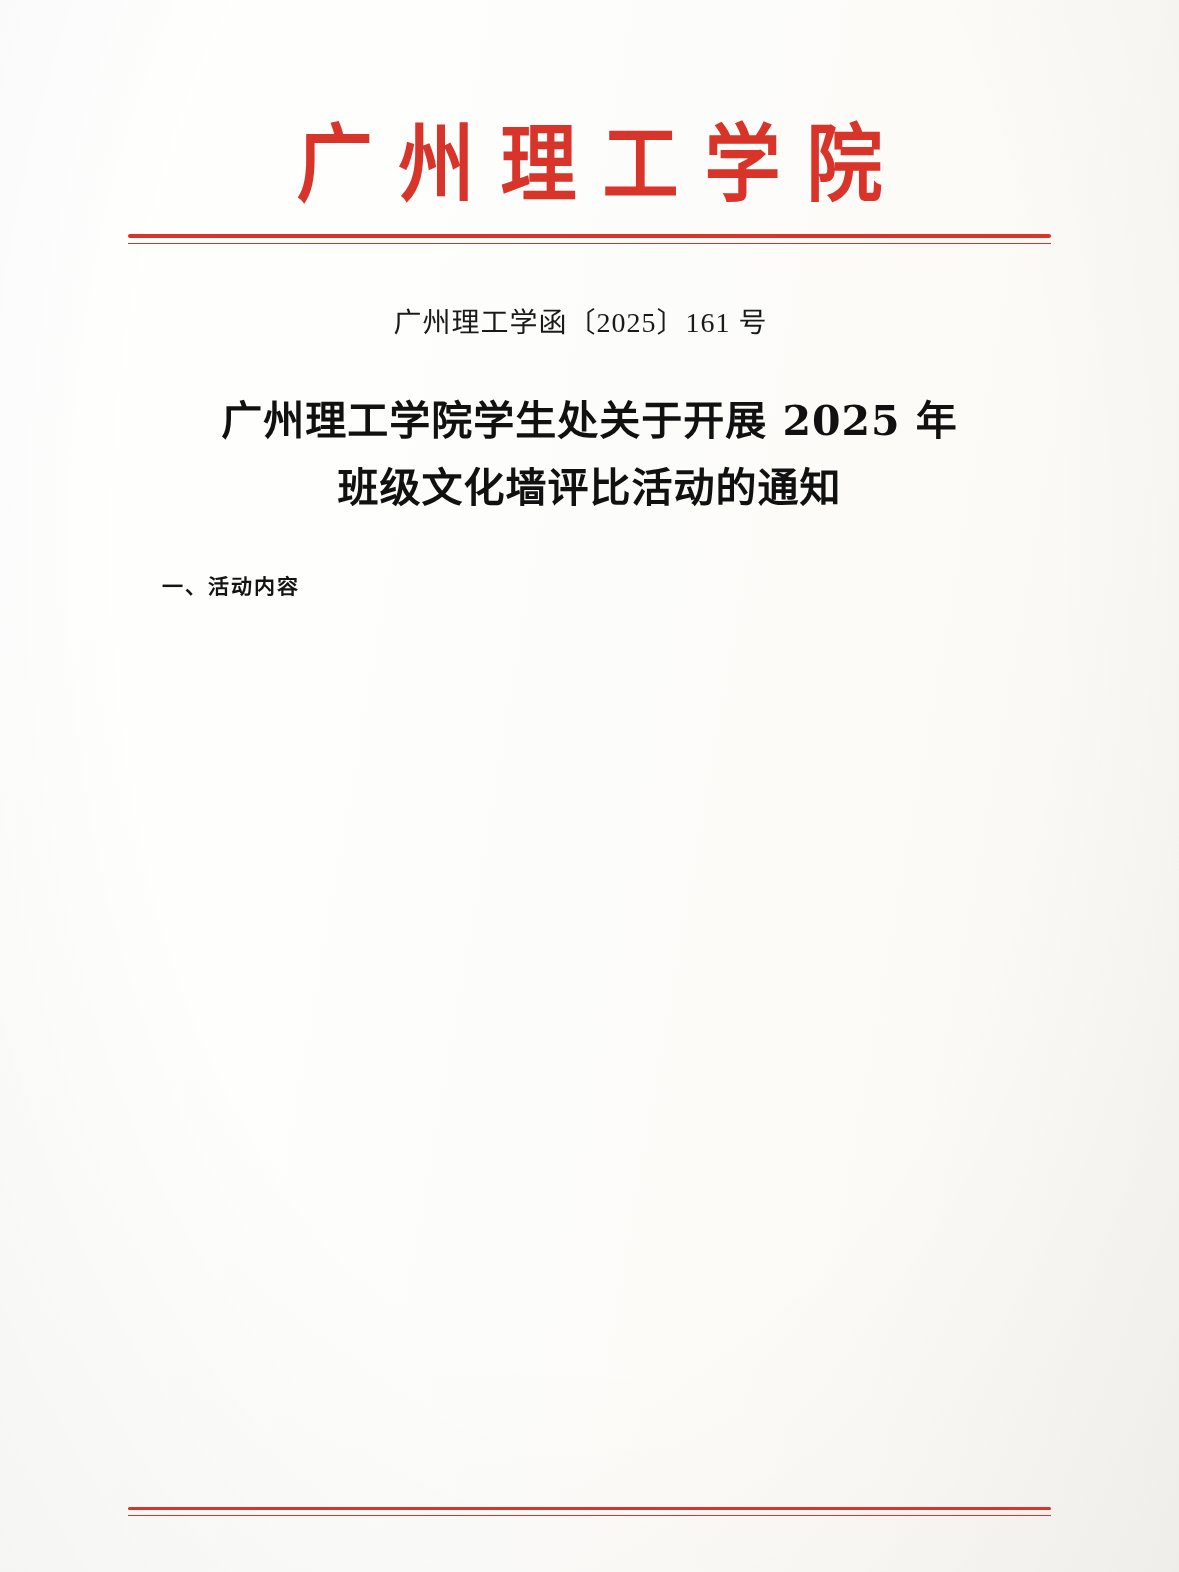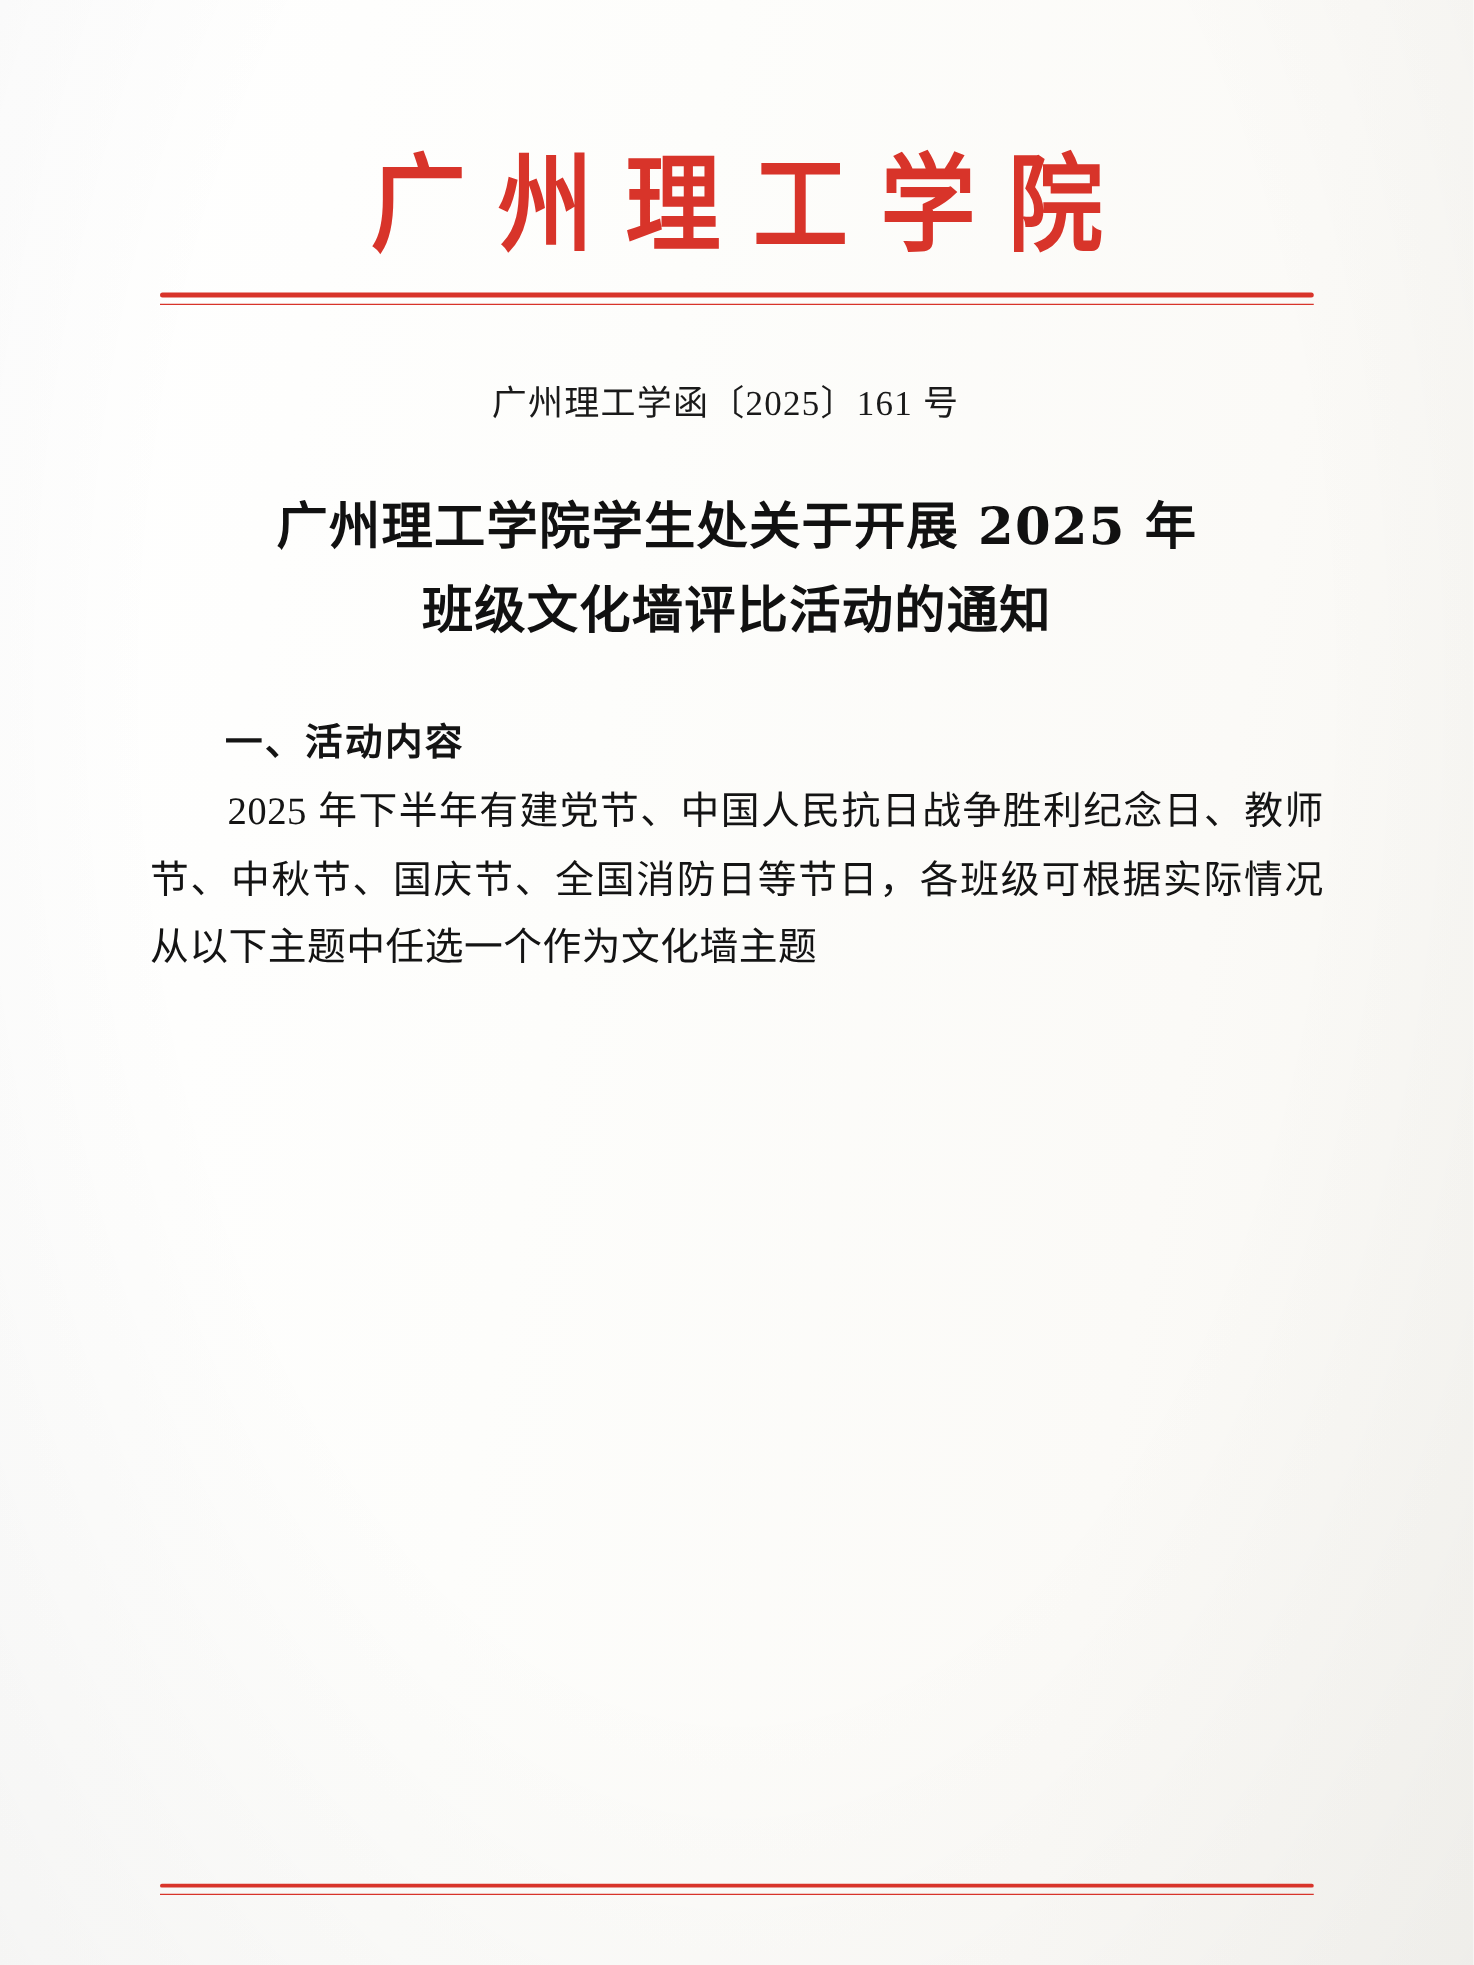--- a/index.html
+++ b/index.html
@@ -110,21 +110,21 @@
   }
   .para {
     margin: 0;
     text-indent: 2em;
   }
   .section-heading {
     margin: 10px 0 0 0;
     text-indent: 2em;
     font-weight: 700;
     font-family: "DejaVu Sans", "Liberation Sans", sans-serif;
-    font-size: 30px;
+    font-size: 21px;
     letter-spacing: 2px;
   }
 
   
   .footer-rules {
     position: absolute;
     left: 128px;
     right: 128px;
     bottom: 56px;
   }
@@ -151,21 +151,20 @@
   <div class="title">
     <div>广州理工学院学生处关于开展 2025 年</div>
     <div>班级文化墙评比活动的通知</div>
   </div>
 
   <div class="body">
 
 
     <p class="section-heading">一、活动内容</p>
 
-    <p class="para">2025 年下半年有建党节、中国人民抗日战争胜利纪念日、教师节、中秋节、国庆节、全国消防日等节日，各班级可根据实际情况从以下主题中任选一个作为文化墙主题</p>
 
 
   </div>
 
 </div>
 
 <div class="footer-rules">
   <div class="rule-thick"></div>
   <div class="rule-thin"></div>
 </div>

